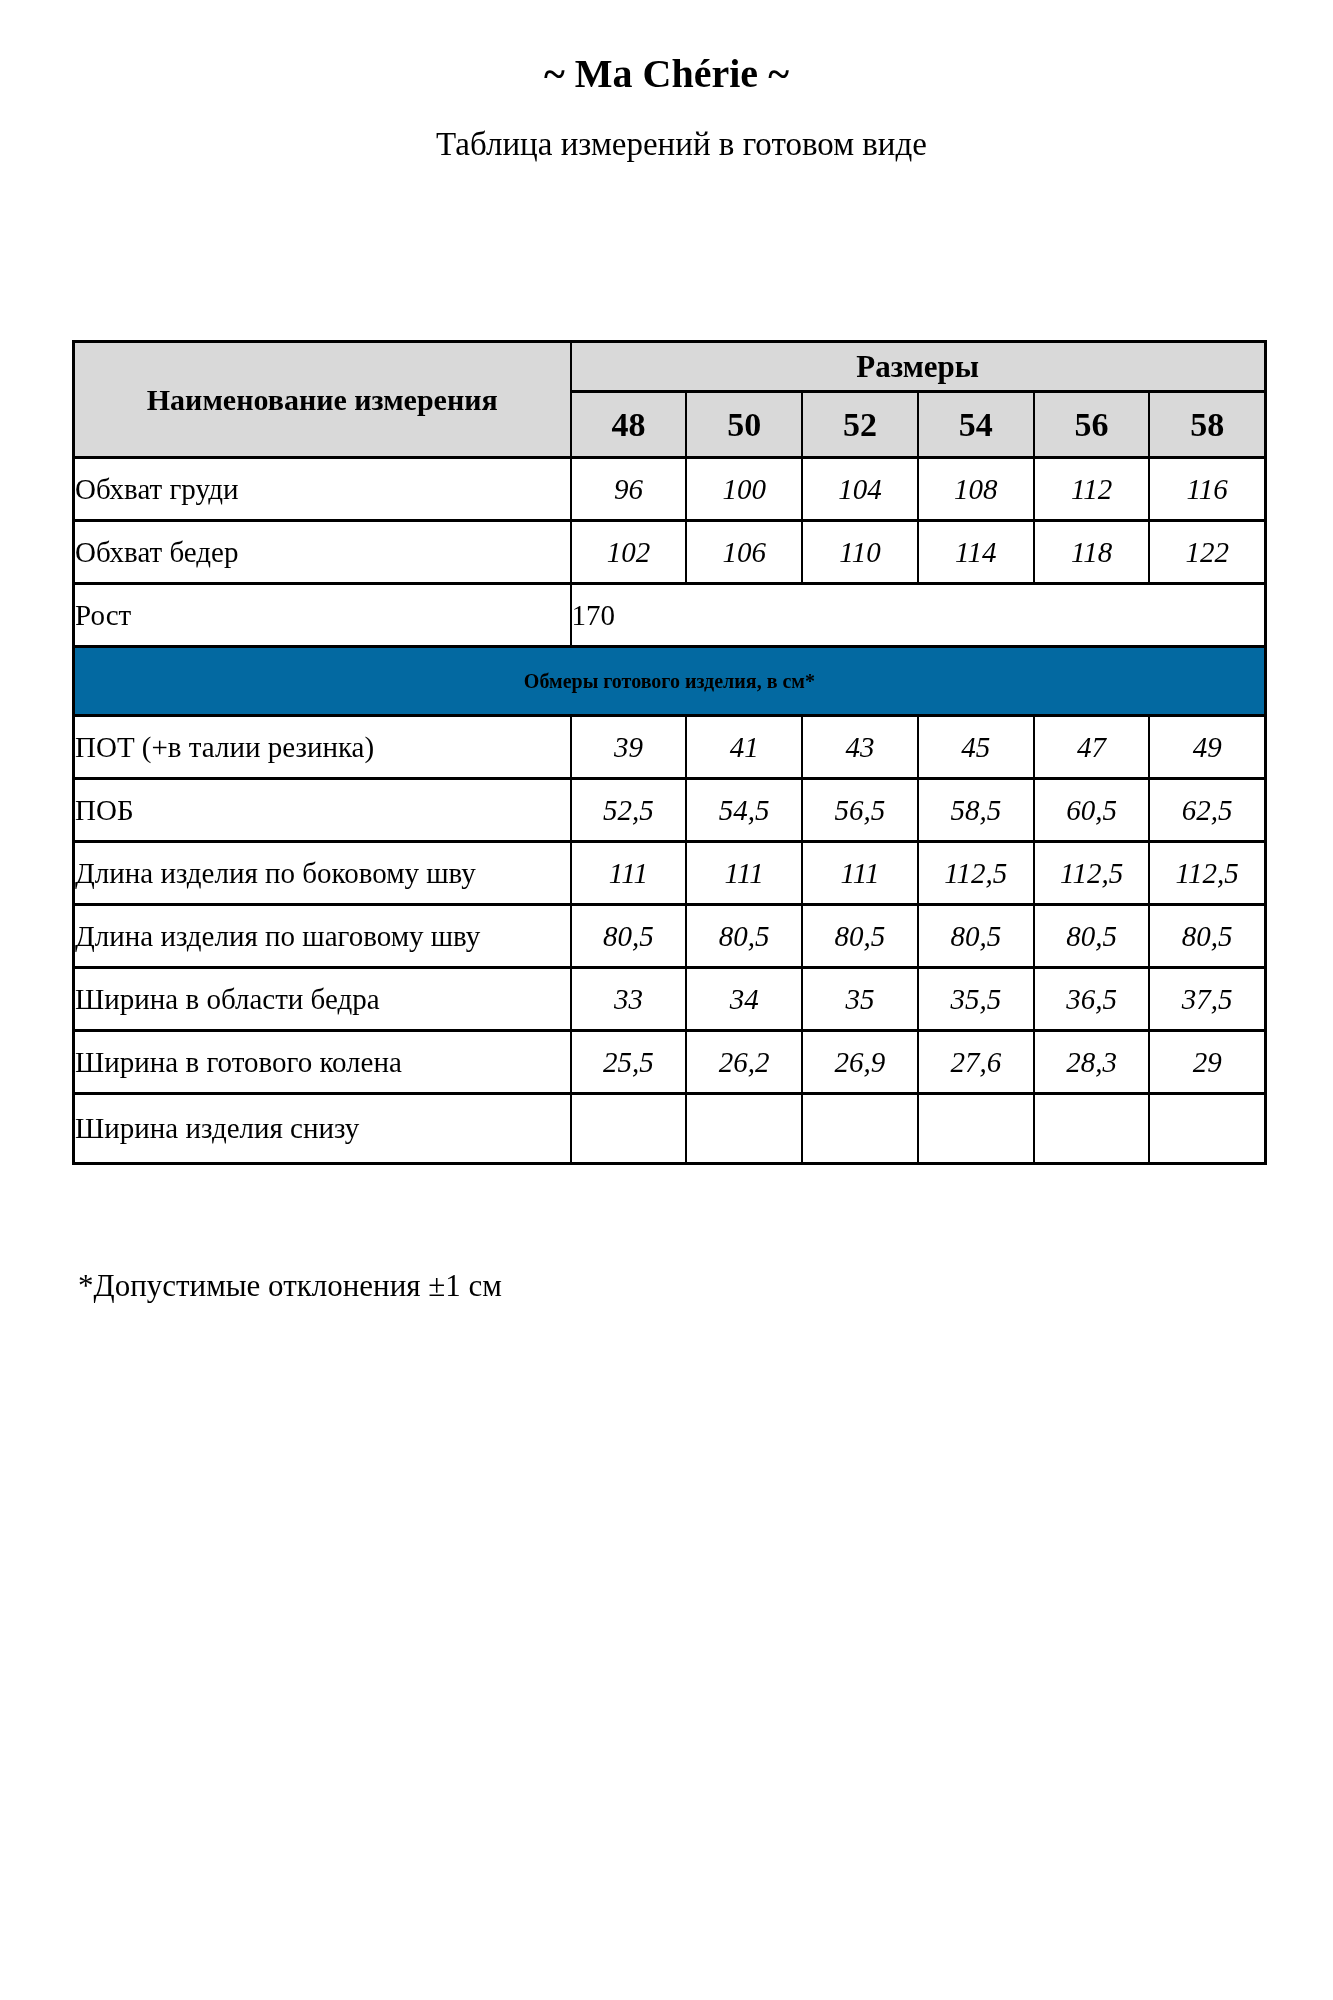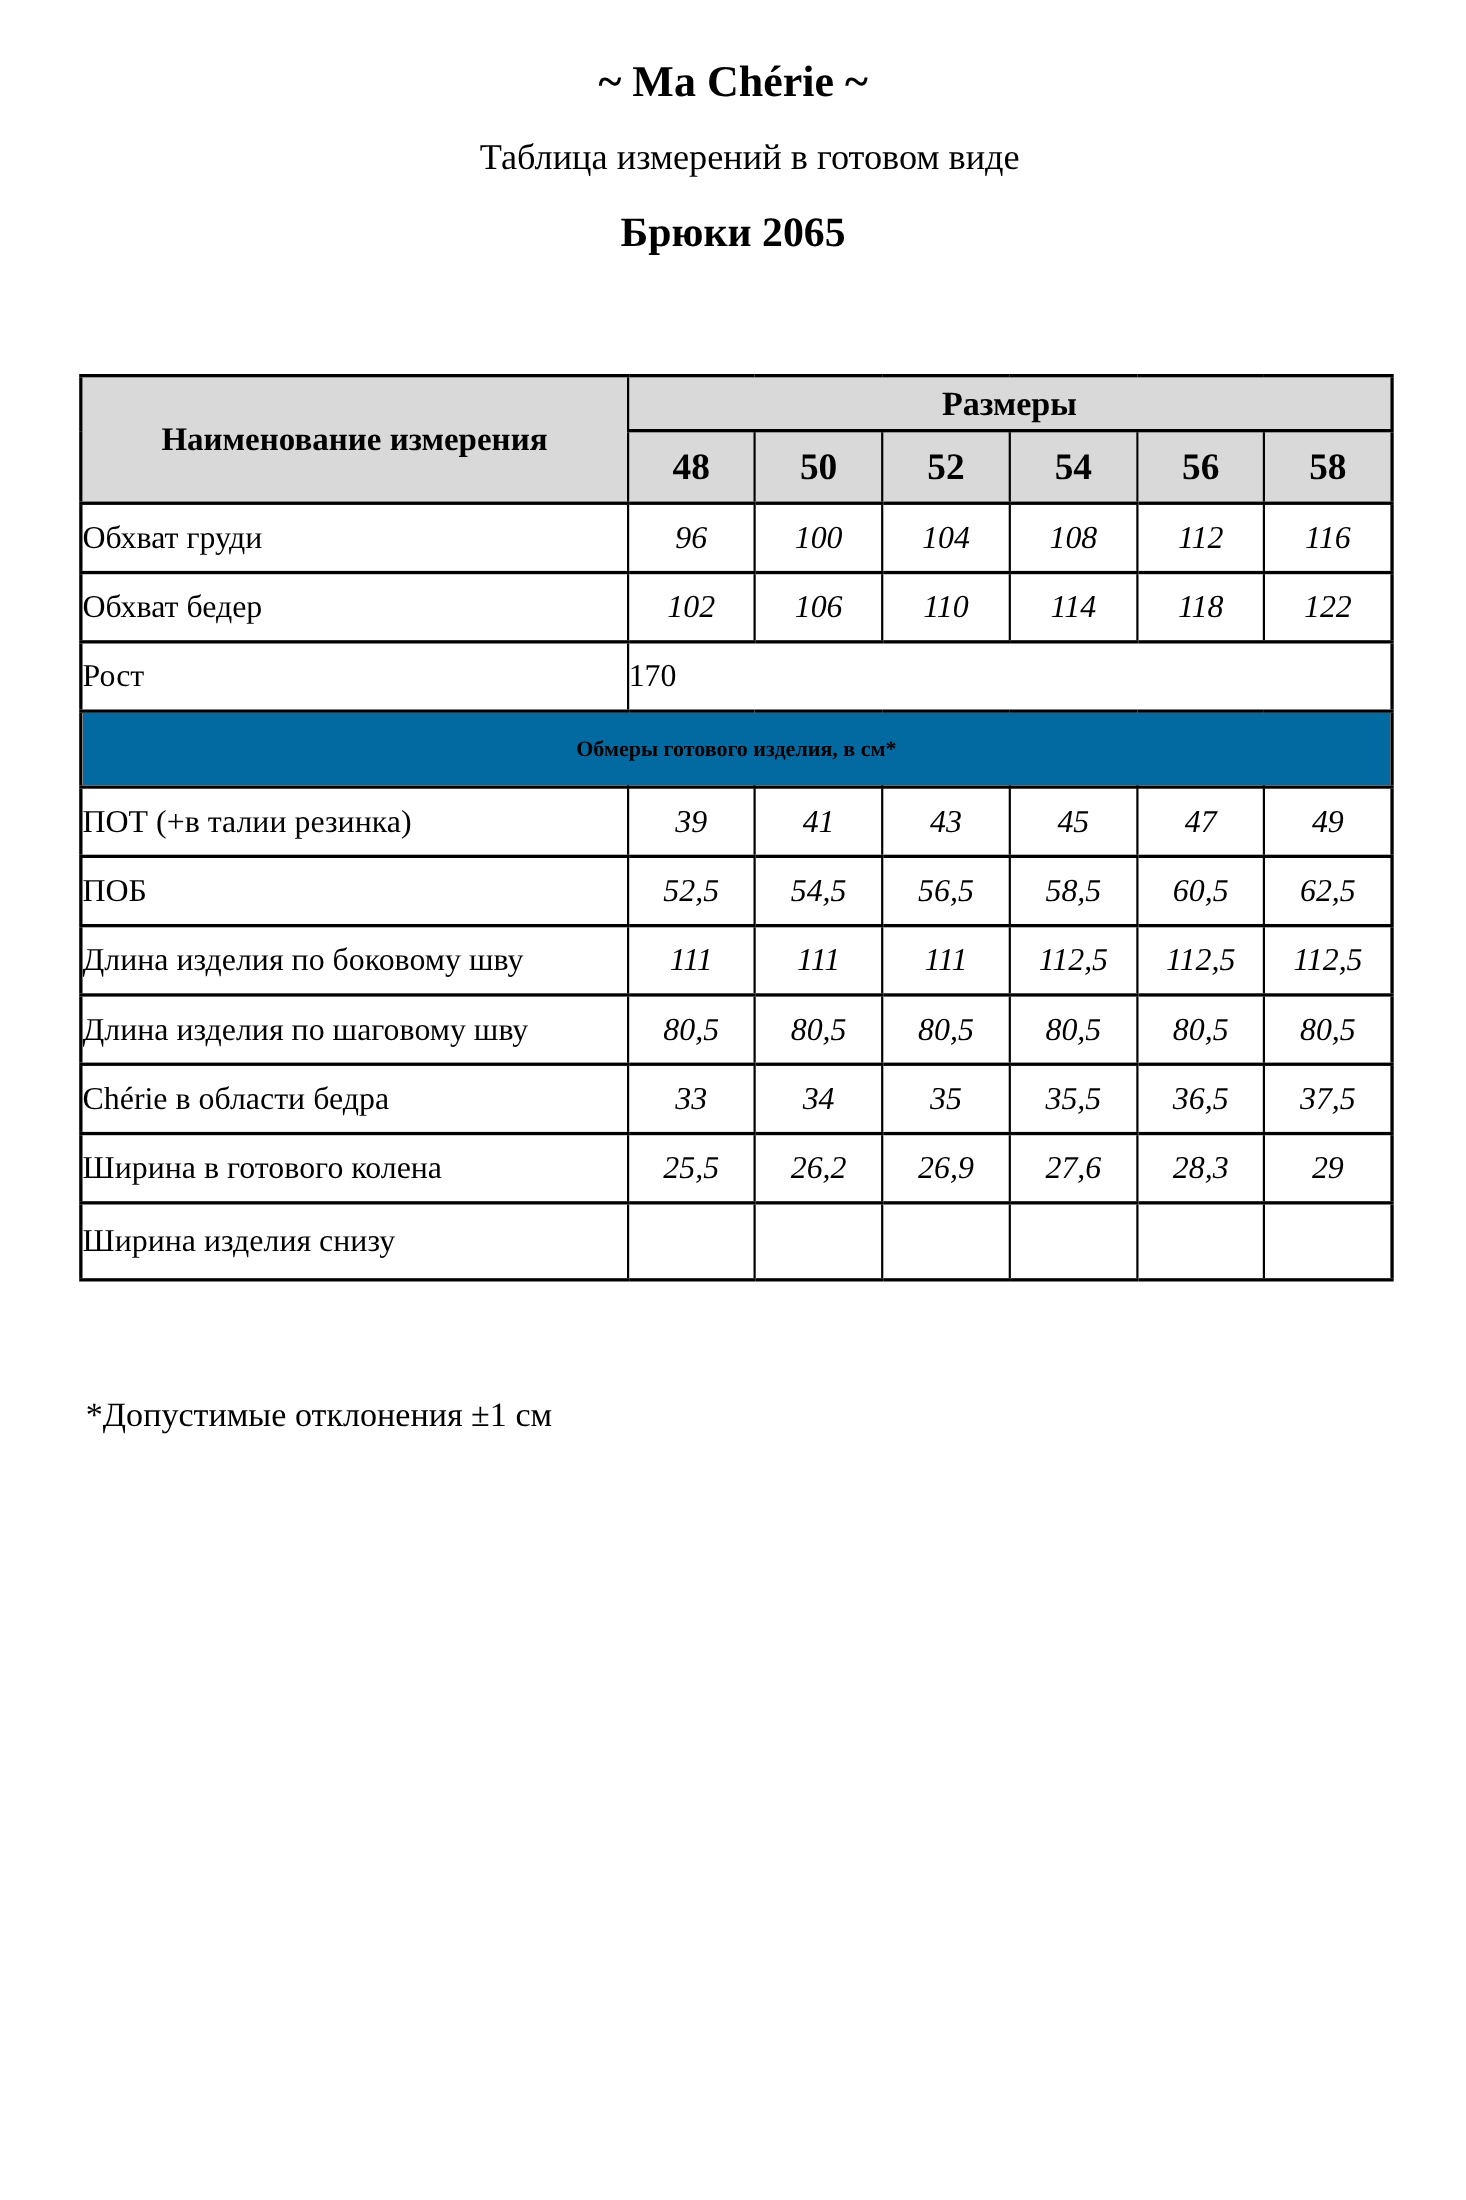--- a/index.html
+++ b/index.html
@@ -105,21 +105,20 @@
     margin: 0;
   }
 </style>
 </head>
 <body>
 
 <div class="page">
 
   <h1 class="brand-title">~ Ma Chérie ~</h1>
   <h2 class="page-subtitle">Таблица измерений в готовом виде</h2>
-  <h3 class="product-title">Брюки 2065</h3>
 
   <table class="size-table">
     <colgroup>
       <col style="width:497px">
       <col style="width:115.8px">
         <col style="width:115.8px">
         <col style="width:115.8px">
       <col style="width:115.8px">
         <col style="width:115.8px">
         <col style="width:115.8px">
@@ -194,21 +193,21 @@
         <tr>
           <td class="rowlabel">Длина изделия по шаговому шву</td>
           <td class="val">80,5</td>
           <td class="val">80,5</td>
           <td class="val">80,5</td>
           <td class="val">80,5</td>
           <td class="val">80,5</td>
           <td class="val">80,5</td>
         </tr>
         <tr>
-          <td class="rowlabel">Chérie в области бедра</td>
+          <td class="rowlabel">Ширина в области бедра</td>
           <td class="val">33</td>
           <td class="val">34</td>
           <td class="val">35</td>
           <td class="val">35,5</td>
           <td class="val">36,5</td>
           <td class="val">37,5</td>
         </tr>
         <tr>
           <td class="rowlabel">Ширина в готового колена</td>
           <td class="val">25,5</td>

